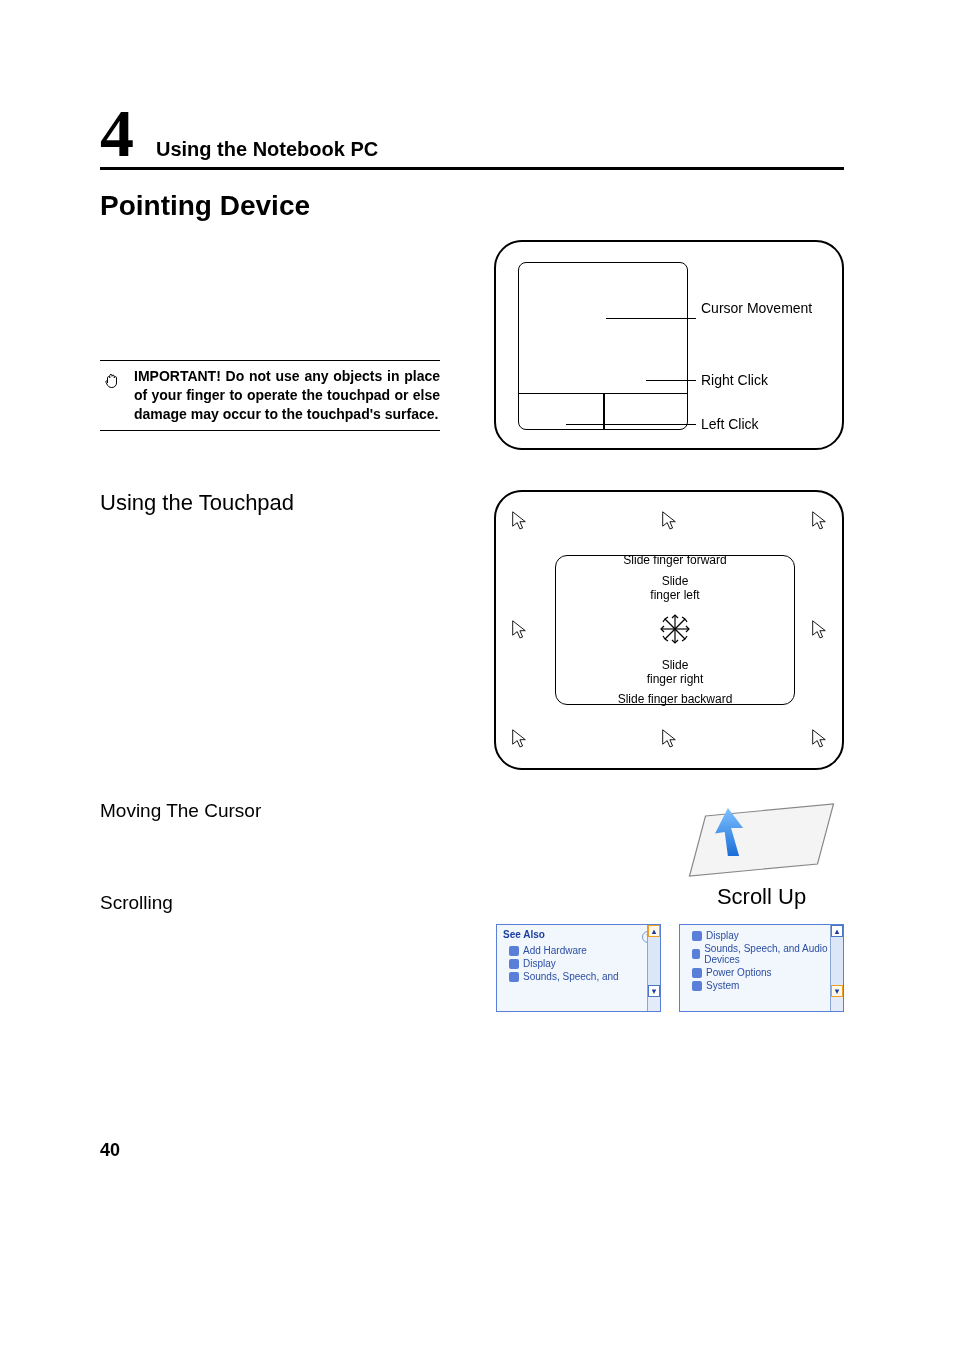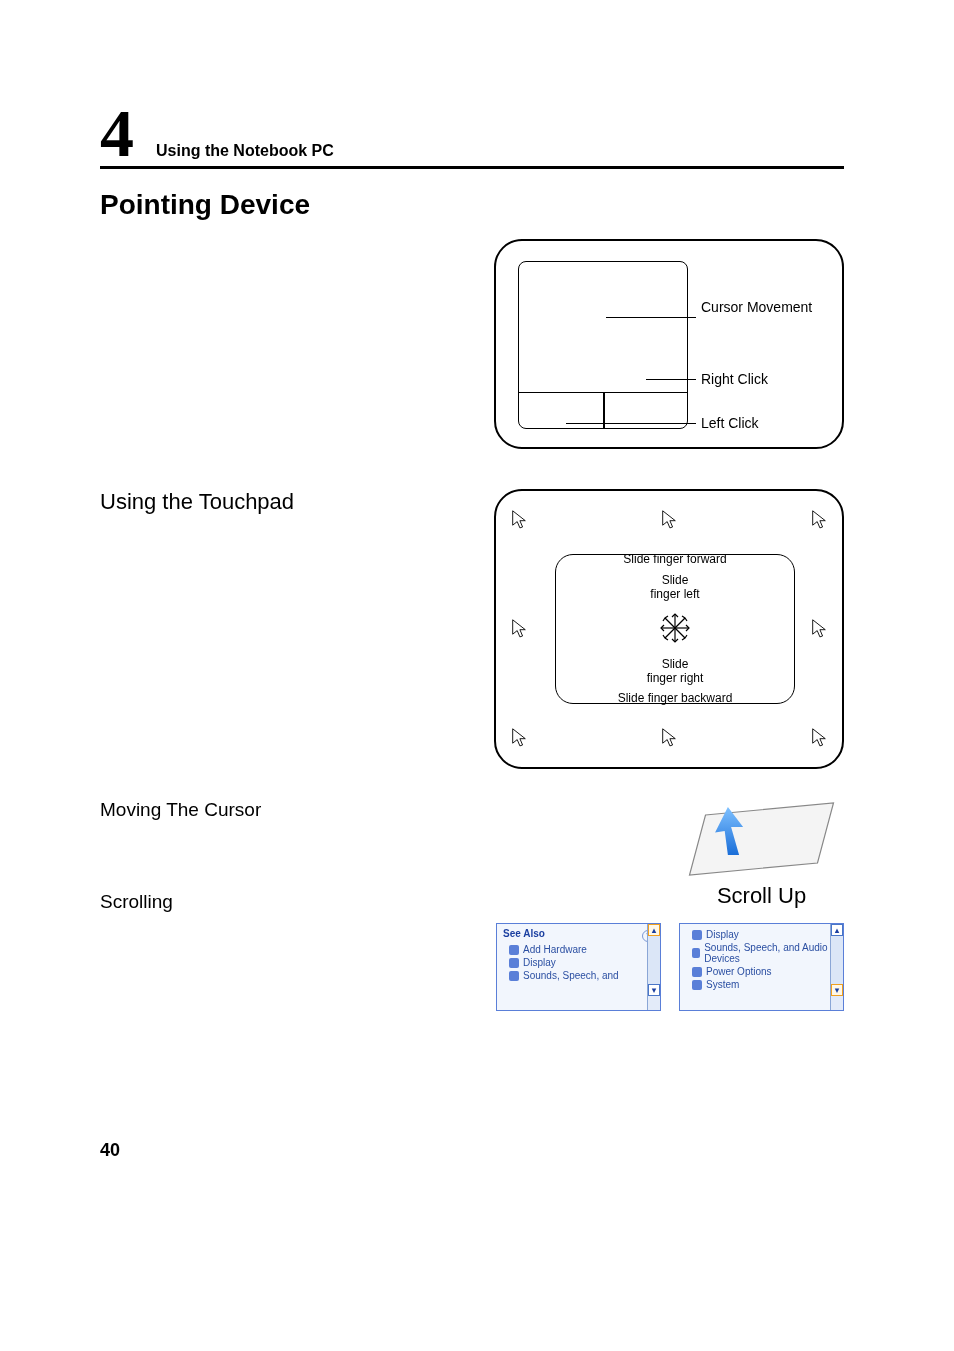--- a/index.html
+++ b/index.html
@@ -1,38 +1,38 @@
 <!DOCTYPE html>
 <html><head>
 <meta charset="utf-8">
 <style>
   * { box-sizing: border-box; margin: 0; padding: 0; }
   body { background: #fff; font-family: Arial, Helvetica, sans-serif; width: 954px; min-height: 1351px; position: relative; color: #000; }
   .page { padding: 110px 110px 0 100px; }
   .hdr { display: flex; align-items: baseline; border-bottom: 3px solid #000; padding-bottom: 6px; margin-bottom: 20px; }
   .chnum { font-family: "Times New Roman", serif; font-size: 68px; font-weight: bold; line-height: 0.7; margin-right: 22px; }
-  .chtitle { font-family: Arial, sans-serif; font-weight: bold; font-size: 16px; }
+  .chtitle { font-family: Arial, sans-serif; font-weight: bold; font-size: 20px; }
   .h1 { font-family: Arial, sans-serif; font-weight: bold; font-size: 28px; margin-bottom: 18px; }
   .h2 { font-family: Arial, sans-serif; font-weight: normal; font-size: 22px; margin-bottom: 12px; }
   .h3 { font-family: Arial, sans-serif; font-weight: normal; font-size: 19px; margin-bottom: 10px; }
   .row { display: flex; gap: 24px; align-items: flex-start; }
   .colL { width: 340px; }
   .colR { flex: 1; }
   .note-box { border-top: 1px solid #000; border-bottom: 1px solid #000; padding: 6px 0; display: flex; gap: 10px; margin-top: 120px; }
   .hand-icon { width: 24px; flex: 0 0 24px; display:flex; align-items:flex-start; justify-content:center; padding-top:2px;}
   .note-text { font-size: 14px; font-weight: bold; text-align: justify; line-height: 1.35; }
   .diagram1 { border: 2px solid #000; border-radius: 28px; width: 350px; height: 210px; position: relative; margin-left: auto; }
   .tp-rect { position: absolute; left: 22px; top: 20px; width: 170px; height: 168px; border: 1.5px solid #000; border-radius: 8px; }
   .tp-btns { position: absolute; left:0; right:0; bottom:0; height: 36px; border-top:1.5px solid #000; }
   .tp-v { position:absolute; bottom:0; left:50%; width:1.5px; height:36px; background:#000; }
   .lbl { position: absolute; font-size: 14px; line-height:1.2; }
   .lead { position: absolute; height: 1px; background:#000; }
   .diagram2 { border: 2px solid #000; border-radius: 28px; width: 350px; height: 280px; position: relative; margin-left: auto; display:flex; flex-direction:column; justify-content:space-between; padding:18px 14px;}
   .d2-row { display:flex; justify-content:space-between; align-items:center; }
-  .d2-box { border:1.5px solid #000; border-radius:18px; width:240px; height:150px; position:relative; display:flex; flex-direction:column; align-items:center; justify-content:center; font-size:12px;margin-left:12px;}
+  .d2-box { border:1.5px solid #000; border-radius:12px; width:240px; height:150px; position:relative; display:flex; flex-direction:column; align-items:center; justify-content:center; font-size:12px;margin-left:12px;}
   .cursor-icon { width:18px; height:22px; }
   .sm { font-size:12px; text-align:center; line-height:1.2;}
   .sec-gap { height: 40px; }
   .sec-gap2 { height: 30px; }
   .parallelo { width:165px; height:80px; position:relative; }
   .parallelo svg { width:100%; height:100%; }
   .scrl-lbl { font-size:22px; font-family:Liberation Sans, sans-serif; text-align:center; margin-top:4px;}
   .scroll-row { display:flex; gap:18px; justify-content:flex-end; }
   .panel { border:1.5px solid #5a7fd8; background:#f2f6fd; width:165px; height:88px; position:relative; overflow:hidden; font-size:10px; color:#2b4fa2;}
   .panel-inner { padding:4px 6px; }
@@ -50,20 +50,30 @@
 
 <div class="page">
   <div class="hdr">
     <div class="chnum">4</div>
     <div class="chtitle">Using the Notebook PC</div>
   </div>
 
   <div class="h1">Pointing Device</div>
 
   <div class="row">
+    <div class="colL">
+      <div class="note-box">
+        <div class="hand-icon">
+          <svg viewBox="0 0 24 28" width="18" height="22" stroke="#000" fill="none" stroke-width="1.3">
+            <path d="M6 18 v-7 a1.5 1.5 0 0 1 3 0 v-3 a1.5 1.5 0 0 1 3 0 v1 a1.5 1.5 0 0 1 3 0 v2 a1.5 1.5 0 0 1 3 0 v7 a6 6 0 0 1 -6 6 h-1 a6 6 0 0 1 -5 -3 l-2 -4 a1.5 1.5 0 0 1 2 -2 z"></path>
+          </svg>
+        </div>
+        <div class="note-text">IMPORTANT! Do not use any objects in place of your finger to operate the touchpad or else damage may occur to the touchpad's surface.</div>
+      </div>
+    </div>
     <div class="colR">
       <div class="diagram1">
         <div class="tp-rect">
           <div class="tp-btns">
             <div class="tp-v"></div>
           </div>
         </div>
         <div class="lead" style="left:110px; top:76px; width:90px;"></div>
         <div class="lbl" style="left:205px; top:58px;">Cursor Movement</div>
 

